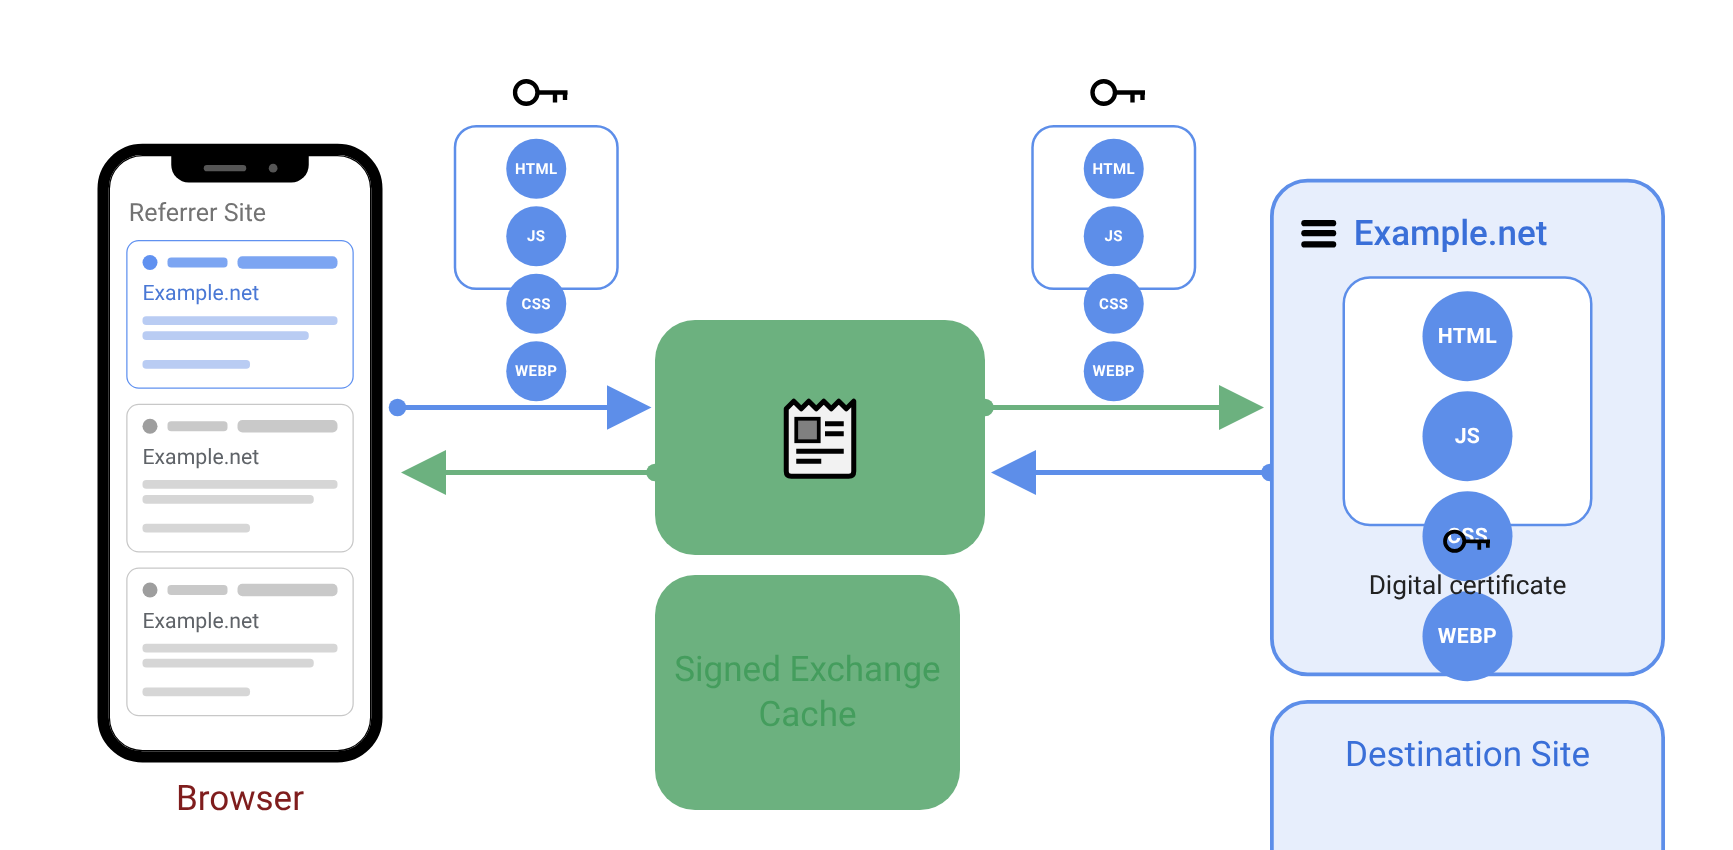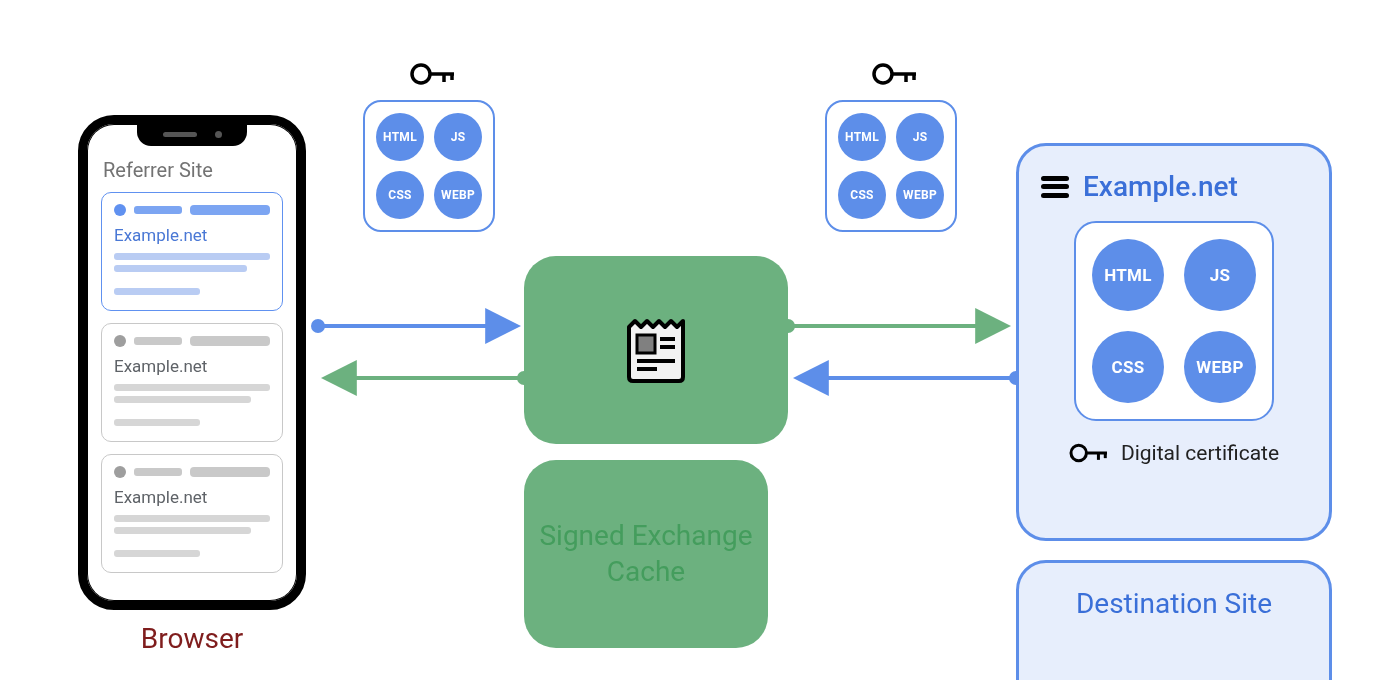--- a/index.html
+++ b/index.html
@@ -57,21 +57,21 @@
 
   
   .pkg {
     position: absolute;
     width: 146px; height: 146px;
     border: 2.5px solid #5d8ee9;
     border-radius: 22px;
     background: #fff;
     padding: 10px;
     display: grid;
-    grid-template-columns: 1fr 1fr;
+    grid-template-columns: 1fr;
     grid-template-rows: 1fr 1fr;
     gap: 8px;
     align-items: center; justify-items: center;
   }
   .pkg .chip {
     width: 54px; height: 54px; border-radius: 50%;
     background: #5d8ee9;
     color: #fff; font-size: 13px; font-weight: 700;
     display:flex; align-items:center; justify-content:center;
     letter-spacing: 0.3px;
@@ -99,21 +99,21 @@
     border-radius: 30px;
     padding: 24px 22px 18px 22px;
   }
   .dest-header { display:flex; align-items:center; gap:14px; margin-bottom:18px;}
   .dest-title { color:#3a6fd8; font-size:28px; font-weight:500; }
   .hamburger { width:28px; height:22px; display:flex; flex-direction:column; justify-content:space-between;}
   .hamburger div { height:5px; background:#000; border-radius:3px; width:100%;}
   .dest-pkg-wrap { display:flex; justify-content:center; }
   .dest .pkg { position: static; width:200px; height:200px; background:#fff; }
   .dest .pkg .chip { width:72px; height:72px; font-size:17px; }
-  .cert-row { display:flex; align-items:center; gap:12px; margin-top:20px; justify-content:center;}
+  .cert-row { display:flex; align-items:center; gap:12px; justify-content:center;flex-direction:column;}
   .cert-label { font-size:21px; color:#222; }
 
   
   .label { position:absolute; font-size:28px; font-weight:400; text-align:center; }
   .label.browser { left:78px; top:622px; width:228px; color:#7f1d1d; }
   .label.cache { left:524px; top:460px; width:244px; color:#449d5d; line-height:1.3;}
   .label.dest { left:1016px; top:560px; width:316px; color:#3a6fd8; }
 
   
   .key-icon { position:absolute; }

